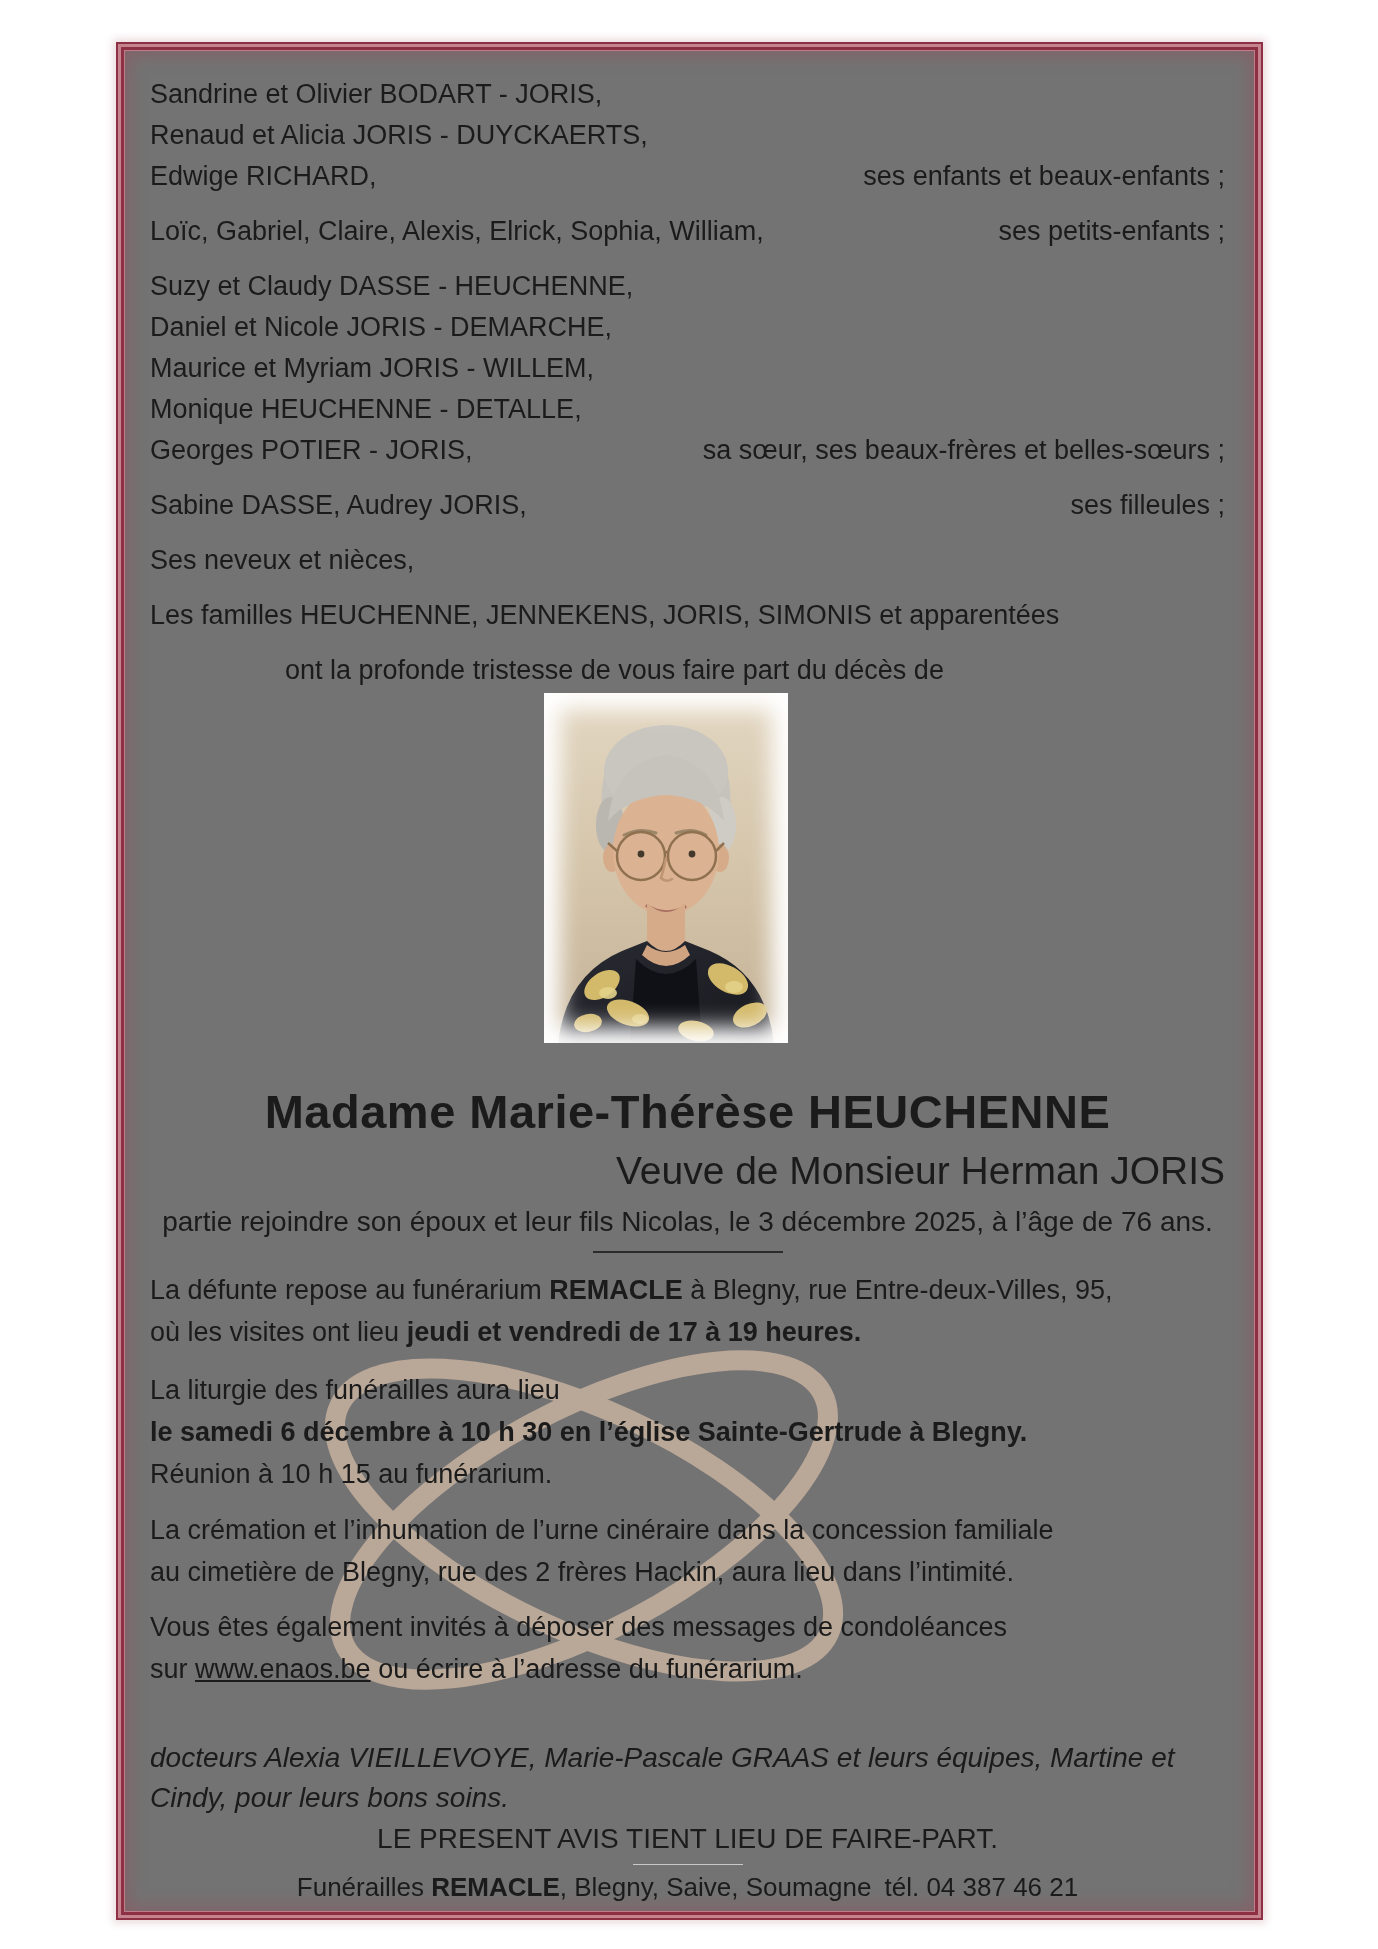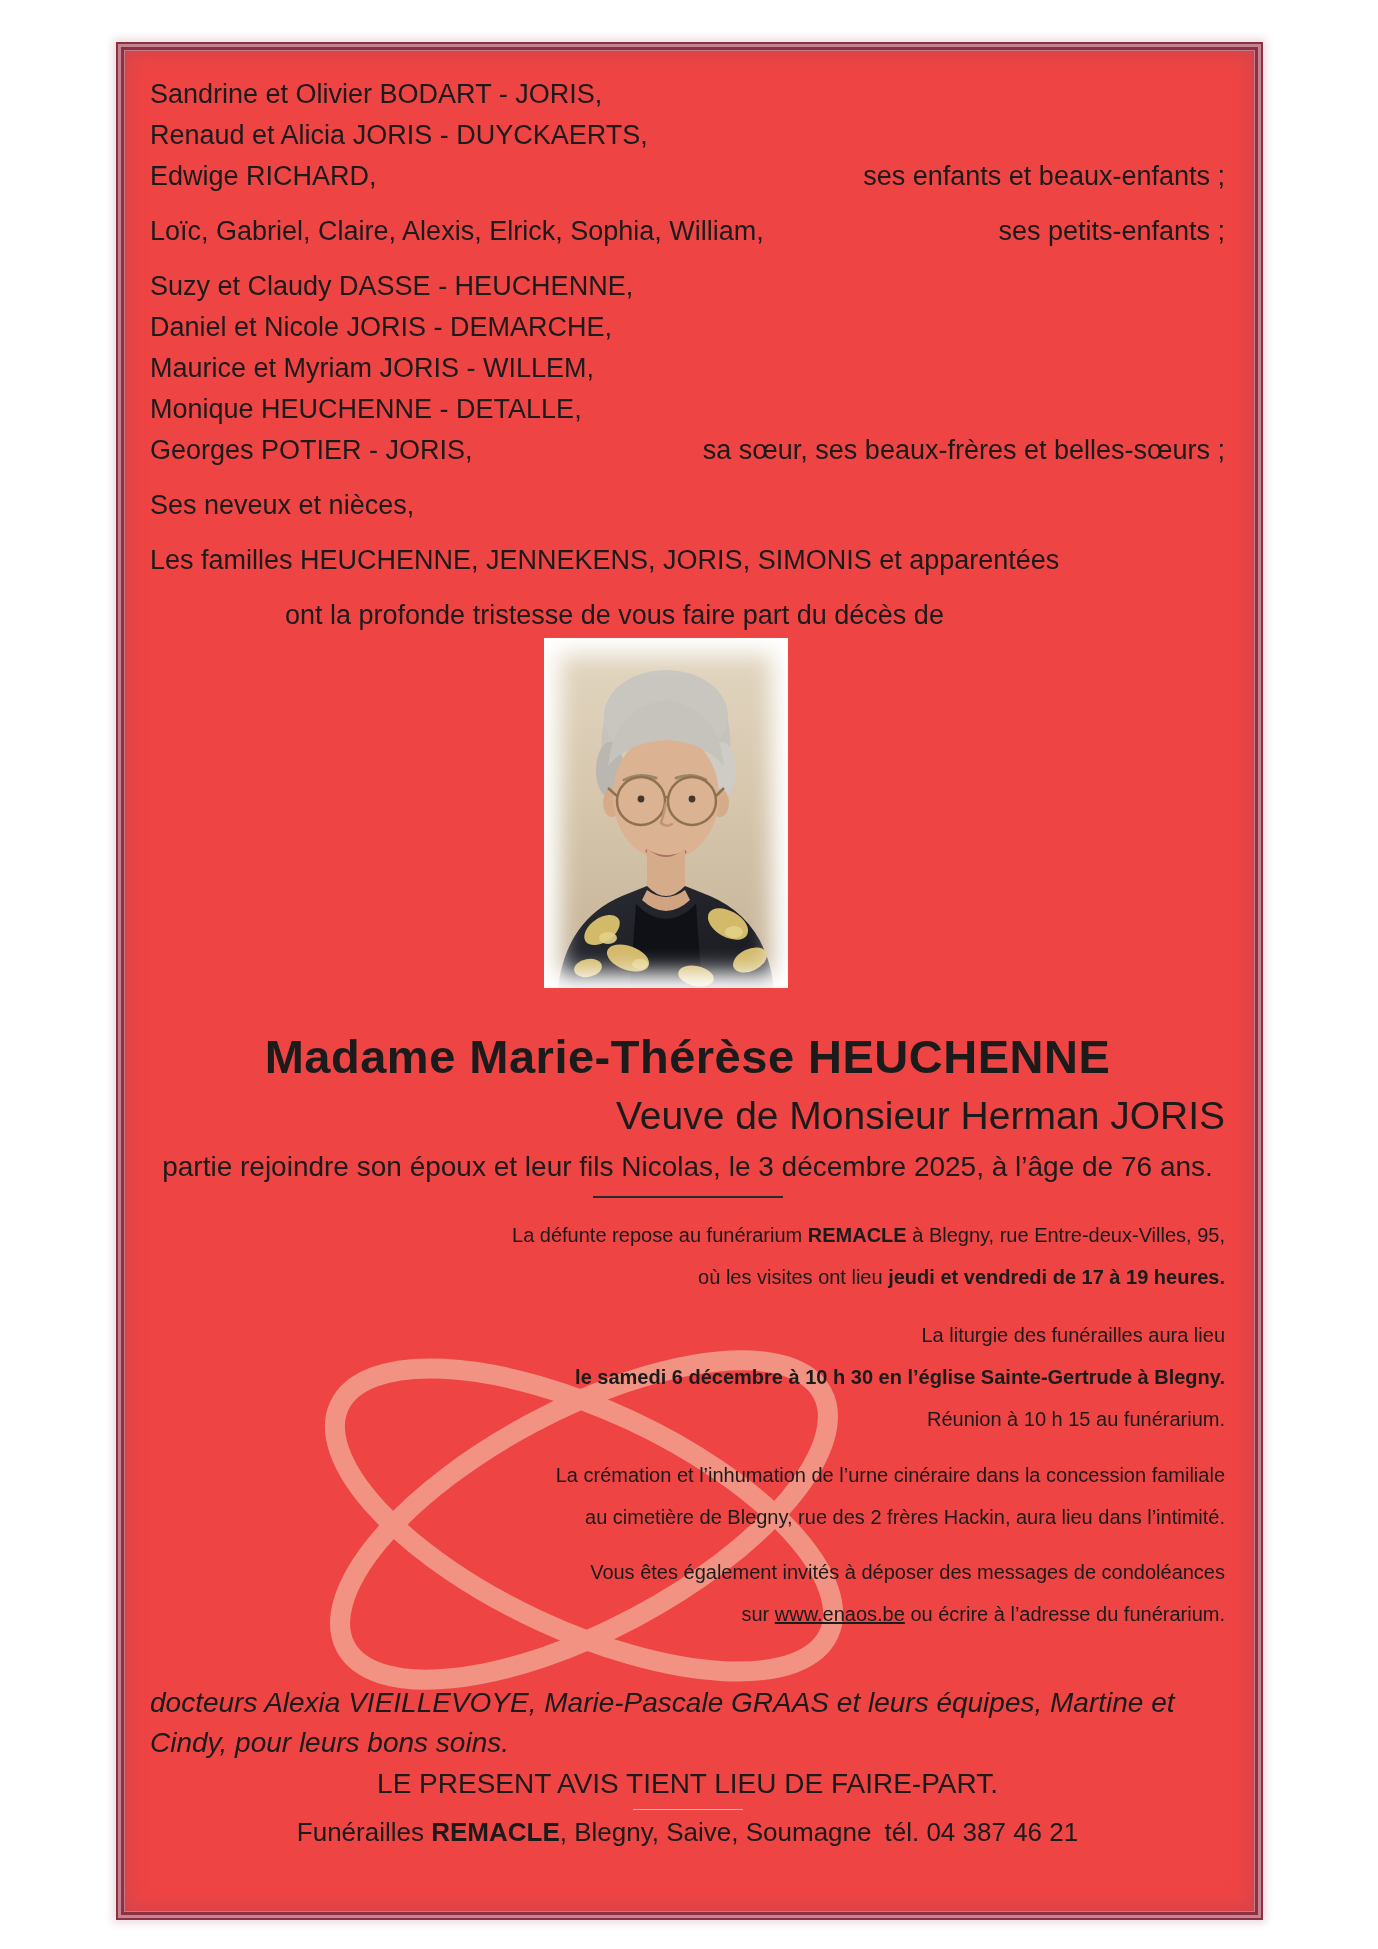--- a/index.html
+++ b/index.html
@@ -2,21 +2,21 @@
 <html><head>
 <meta charset="utf-8">
 <style>
   html,body{margin:0;padding:0;background:#ffffff;}
   .page{
     position:relative;width:1378px;height:1949px;background:#ffffff;
     font-family:"Liberation Sans",sans-serif;color:#1b1b1b;overflow:hidden;
   }
   .frame{
     position:absolute;left:121px;top:47px;width:1137px;height:1868px;
-    box-sizing:border-box;background:#ef4444;
+    box-sizing:border-box;background:#737373;
     border:3px solid #8d3044;
     box-shadow:
       0 0 0 3px #c5838f,
       0 0 0 5px #8d3044,
       0 0 8px 8px rgba(141,48,68,0.18),
       inset 0 0 0 1px #bf7d8a,
       inset 0 0 18px 4px rgba(160,70,88,0.40);
   }
   .watermark{position:absolute;left:150px;top:1230px;z-index:0;pointer-events:none;}
   .content{
@@ -35,21 +35,21 @@
   .photo-feather{position:absolute;inset:0;box-shadow:inset 0 0 22px 16px #ffffff;}
   .deceased-title{
     margin:40px 0 0 0;text-align:center;font-size:47px;line-height:58px;
     font-weight:bold;letter-spacing:0.5px;
   }
   .deceased-subtitle{
     margin:6px 0 0 0;text-align:right;font-size:39px;line-height:48px;font-weight:normal;
   }
   .death-line{margin:8px 0 0 0;text-align:center;font-size:28px;line-height:38px;}
   .divider{width:190px;height:2px;background:#2a2a2a;margin:10px auto 0 auto;}
-  .para{margin:16px 0 0 0;text-align:right;font-size:20px;line-height:42px;}
+  .para{margin:16px 0 0 0;text-align:left;font-size:27px;line-height:42px;}
   .para.m14{margin-top:14px;}
   .para.m13{margin-top:13px;}
   .b{font-weight:bold;}
   .semibold{font-weight:bold;}
   .link{text-decoration:underline;}
   .thanks{margin:8px 0 0 0;font-style:italic;font-size:28px;line-height:40px;text-align:left;}
   .notice{margin:2px 0 0 0;text-align:center;font-size:28px;line-height:38px;}
   .footer-divider{width:110px;height:1px;background:#c9c9c9;margin:6px auto 0 auto;}
   .footer-line{margin:6px 0 0 0;text-align:center;font-size:26px;line-height:32px;}
 </style>
@@ -90,20 +90,26 @@
           <div class="name-line">Suzy et Claudy DASSE - HEUCHENNE,</div>
           <div class="name-line">Daniel et Nicole JORIS - DEMARCHE,</div>
           <div class="name-line">Maurice et Myriam JORIS - WILLEM,</div>
           <div class="name-line">Monique HEUCHENNE - DETALLE,</div>
           <div class="row">
             <span class="name-line">Georges POTIER - JORIS,</span>
             <span class="relation">sa sœur, ses beaux-frères et belles-sœurs ;</span>
           </div>
         </div>
 
+        <div class="group">
+          <div class="row">
+            <span class="name-line">Sabine DASSE, Audrey JORIS,</span>
+            <span class="relation">ses filleules ;</span>
+          </div>
+        </div>
 
         <div class="group">
           <div class="name-line">Ses neveux et nièces,</div>
         </div>
 
         <div class="group">
           <div class="name-line">Les familles HEUCHENNE, JENNEKENS, JORIS, SIMONIS et apparentées</div>
         </div>
 
       </section>

